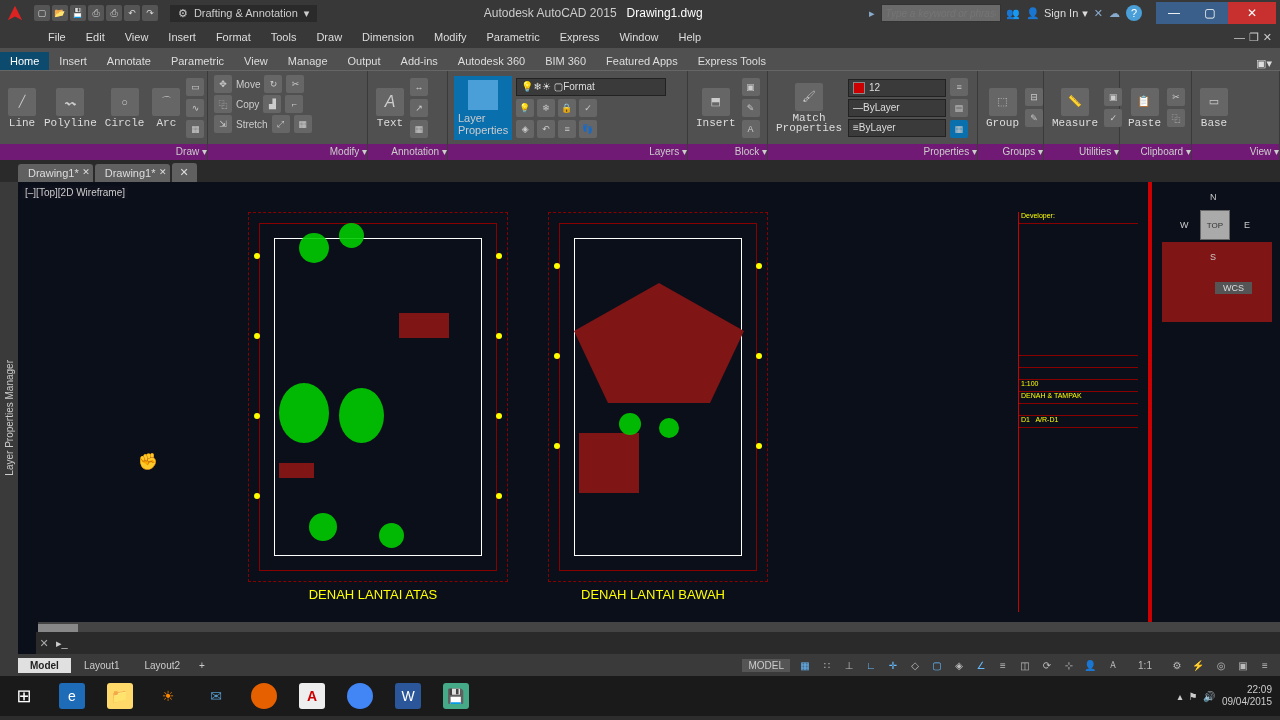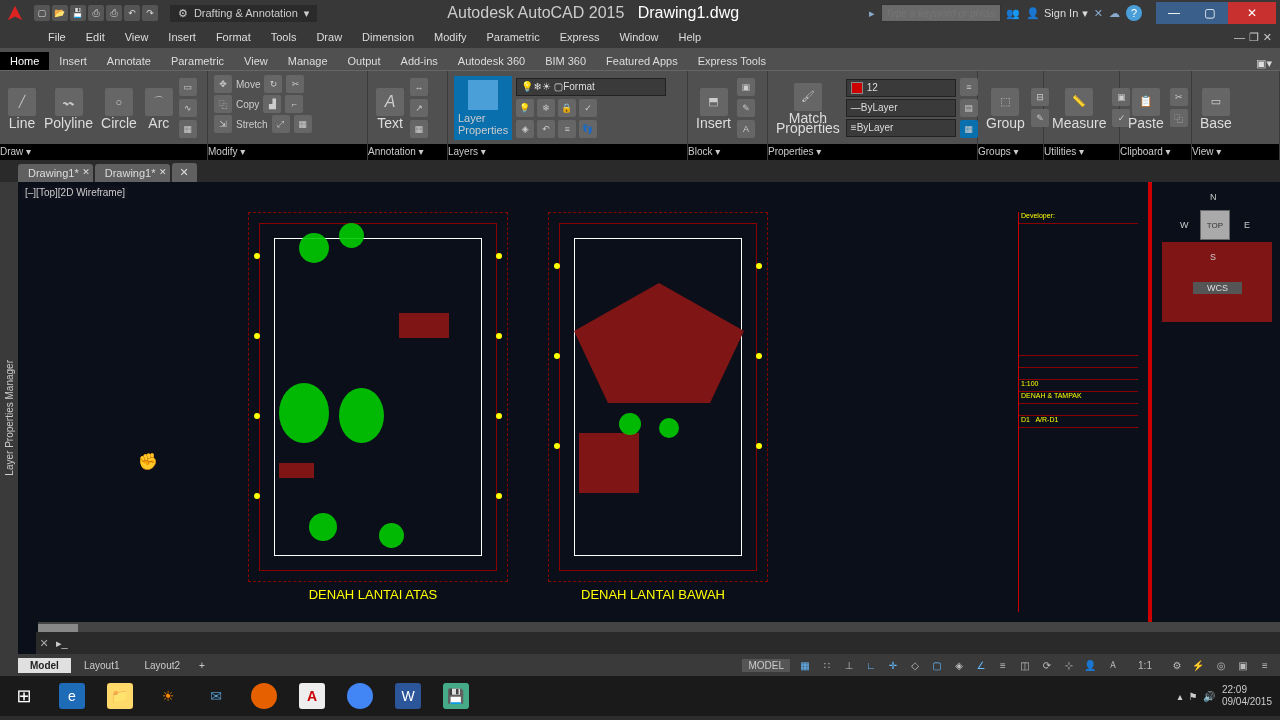--- a/index.html
+++ b/index.html
@@ -5,56 +5,56 @@
 * { margin: 0; padding: 0; box-sizing: border-box; font-family: "Segoe UI", Tahoma, sans-serif; }
 body { width: 1280px; height: 720px; background: #2d2d2d; overflow: hidden; font-size: 11px; color: #ccc; }
 
 
 .titlebar { height: 26px; background: #383838; display: flex; align-items: center; }
 .app-icon { width: 30px; height: 26px; display: flex; align-items: center; justify-content: center; }
 .app-icon svg { width: 18px; height: 18px; }
 .qat { display: flex; gap: 2px; padding: 0 4px; }
 .qat-btn { width: 16px; height: 16px; background: #555; border-radius: 2px; display: flex; align-items: center; justify-content: center; font-size: 9px; color: #ddd; cursor: pointer; }
 .workspace-dd { margin-left: 8px; background: #2a2a2a; padding: 2px 8px; font-size: 11px; color: #ccc; display: flex; align-items: center; gap: 6px; cursor: pointer; }
-.title-center { flex: 1; text-align: center; font-size: 16px; color: #ddd; }
+.title-center { flex: 1; text-align: center; font-size: 12px; color: #ddd; }
 .title-center .app { color: #ccc; }
 .title-center .file { color: #fff; }
 .search-box { width: 120px; height: 18px; background: #6a6a6a; color: #ddd; font-style: italic; font-size: 10px; padding: 0 4px; border: 1px solid #333; }
 .title-right { display: flex; align-items: center; gap: 6px; padding-right: 4px; }
 .signin { display: flex; align-items: center; gap: 4px; font-size: 11px; color: #ddd; cursor: pointer; }
 .win-controls { display: flex; margin-left: 8px; }
 .win-btn { width: 36px; height: 22px; display: flex; align-items: center; justify-content: center; color: #fff; font-size: 12px; cursor: pointer; }
 .win-btn.min { background: #3a5f8a; }
 .win-btn.max { background: #3a5f8a; }
 .win-btn.close { background: #c83030; width: 48px; }
 
 
 .menubar { height: 22px; background: #383838; display: flex; align-items: center; padding-left: 38px; }
 .menu-item { padding: 2px 10px; font-size: 11px; color: #ddd; cursor: pointer; }
 .menubar .right-icons { margin-left: auto; display: flex; gap: 4px; padding-right: 8px; }
 
 
 .ribbon-tabs { height: 22px; background: #505050; display: flex; align-items: flex-end; }
 .ribbon-tab { padding: 3px 10px; font-size: 11px; color: #ddd; cursor: pointer; }
-.ribbon-tab.active { background: #000000; color: #fff; }
+.ribbon-tab.active { background: #0c4a6e; color: #fff; }
 .ribbon-tab-dd { margin-left: auto; padding-right: 8px; color: #ddd; cursor: pointer; }
 
 
 .ribbon { height: 90px; background: #505050; display: flex; border-top: 1px solid #666; }
 .panel { border-right: 1px solid #3a3a3a; display: flex; flex-direction: column; }
 .panel-body { flex: 1; display: flex; align-items: center; padding: 4px 6px; gap: 4px; }
-.panel-title { height: 16px; background: #000000; font-size: 10px; text-align: left; color: #ccc; line-height: 16px; cursor: pointer; }
+.panel-title { height: 16px; background: #701a75; font-size: 10px; text-align: right; color: #ccc; line-height: 16px; cursor: pointer; }
 .rbtn-lg { display: flex; flex-direction: column; align-items: center; gap: 2px; cursor: pointer; padding: 2px; }
 .rbtn-lg .ic { width: 28px; height: 28px; background: #666; border-radius: 2px; display: flex; align-items: center; justify-content: center; }
-.rbtn-lg .lbl { font-size: 14px; color: #ddd; text-align: center; line-height: 10px; }
+.rbtn-lg .lbl { font-size: 11px; color: #ddd; text-align: center; line-height: 10px; font-family: Liberation Mono, monospace; }
 .ic-sm { width: 18px; height: 18px; background: #666; border-radius: 2px; cursor: pointer; display:flex;align-items:center;justify-content:center;font-size:9px; }
 .ic-row { display: flex; align-items: center; gap: 4px; cursor: pointer; font-size: 10px; }
 .layer-prop-btn { background: #0a6fad; padding: 4px; display: flex; flex-direction: column; align-items: center; gap: 2px; cursor: pointer; }
 .layer-prop-btn .ic { width: 30px; height: 30px; background: #4a9fd8; }
-.prop-field { width: 110px; height: 18px; background: #3a3a3a; border: 1px solid #222; display: flex; align-items: center; padding: 0 4px; font-size: 10px; color: #ddd; }
+.prop-field { width: 98px; height: 18px; background: #3a3a3a; border: 1px solid #222; display: flex; align-items: center; padding: 0 4px; font-size: 10px; color: #ddd; }
 .color-sw { width: 12px; height: 12px; background: #c00; border: 1px solid #888; margin-right: 4px; }
 
 
 .file-tabs { height: 22px; background: #2a2a2a; display: flex; align-items: flex-end; padding-left: 18px; }
 .file-tab { background: #606060; padding: 3px 14px 3px 10px; font-size: 11px; color: #ddd; margin-right: 2px; border-radius: 3px 3px 0 0; cursor: pointer; position: relative; }
 .file-tab .x { position: absolute; right: 3px; top: 3px; font-size: 9px; cursor: pointer; }
 
 
 .canvas-wrap { position: relative; height: 472px; background: #0b0f1a; display: flex; }
 .side-panel { width: 18px; background: #3a3a3a; display: flex; align-items: center; justify-content: center; }
@@ -80,21 +80,21 @@
 .elev .body { height: 70px; background: #fff; border: 1px solid #aaa; position: relative; }
 .elev .body .stripe { position:absolute; bottom:0; left:0; right:0; height:22px; background:#8b1a1a; }
 .elev-label { text-align:center; font-size:8px; color:#ff0; margin-top:2px; }
 
 .info-block { position: absolute; left: 1000px; top: 30px; width: 120px; height: 400px; border-left: 1px solid #c00; }
 .info-row { height: 12px; border-bottom: 1px solid #800; font-size: 7px; color: #ff0; padding-left:2px; }
 
 .viewcube { position: absolute; right: 30px; top: 10px; width: 70px; height: 70px; }
 .viewcube .cube { width: 30px; height: 30px; background: #aaa; border: 1px solid #666; margin: 18px auto 0; display:flex; align-items:center; justify-content:center; font-size:8px; color:#333; }
 .viewcube .dir { position:absolute; font-size:9px; color:#ccc; }
-.wcs-badge { position:absolute; right:38px; top:100px; font-size:9px; background:#555; padding:1px 14px; color:#ddd; }
+.wcs-badge { position:absolute; right:28px; top:100px; font-size:9px; background:#555; padding:1px 8px; color:#ddd; }
 
 .scrollbar-h { position:absolute; bottom:18px; left:20px; right:0; height:14px; background:#444; display:flex; align-items:center; }
 .scrollbar-h .thumb { width:40px; height:10px; background:#888; }
 
 
 .cmdline { height: 22px; background: #2a2a2a; display: flex; align-items: center; position:absolute; bottom:0; left:18px; right:0; }
 .cmdline .x { width: 16px; text-align:center; color:#aaa; cursor:pointer; }
 .cmdline input { flex: 0 0 500px; height: 18px; background: #e8e8e8; border: 1px solid #888; font-family: monospace; font-size: 11px; font-style: italic; color: #666; padding: 0 4px; }
 
 
@@ -108,21 +108,21 @@
 .statusbar .spacer { flex: 1; }
 .sbtn { width: 20px; height: 18px; display: flex; align-items:center; justify-content:center; color:#bbb; font-size:10px; cursor:pointer; margin: 0 1px; }
 .sbtn.on { color:#6bf; }
 .model-badge { background:#555; padding:1px 6px; font-size:10px; margin-right:4px; }
 
 
 .taskbar { height: 40px; background: #1a1a1a; display: flex; align-items: center; }
 .task-btn { width: 48px; height: 40px; display:flex; align-items:center; justify-content:center; cursor:pointer; }
 .task-icon { width:26px; height:26px; border-radius:3px; display:flex; align-items:center; justify-content:center; font-size:14px; }
 .task-right { margin-left:auto; display:flex; align-items:center; gap:6px; padding-right:8px; font-size:10px; color:#ccc; }
-.task-clock { line-height:12px; }
+.task-clock { text-align:right; line-height:12px; }
 </style>
 </head>
 <body>
 
 <div class="titlebar">
   <div class="app-icon">
     <svg viewBox="0 0 20 20">
         <path d="M2 18 L10 2 L18 18 L10 14 Z" fill="#d22"></path>
       </svg>
   </div>

